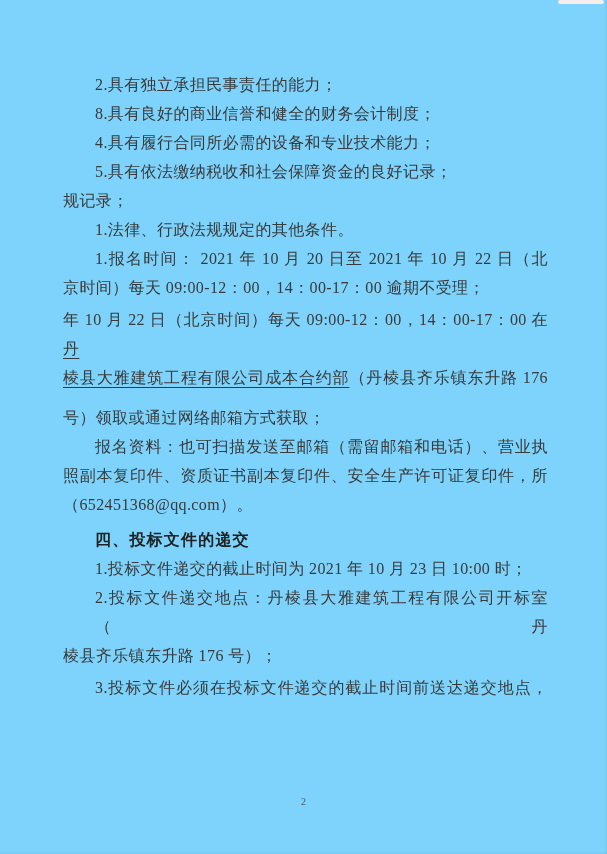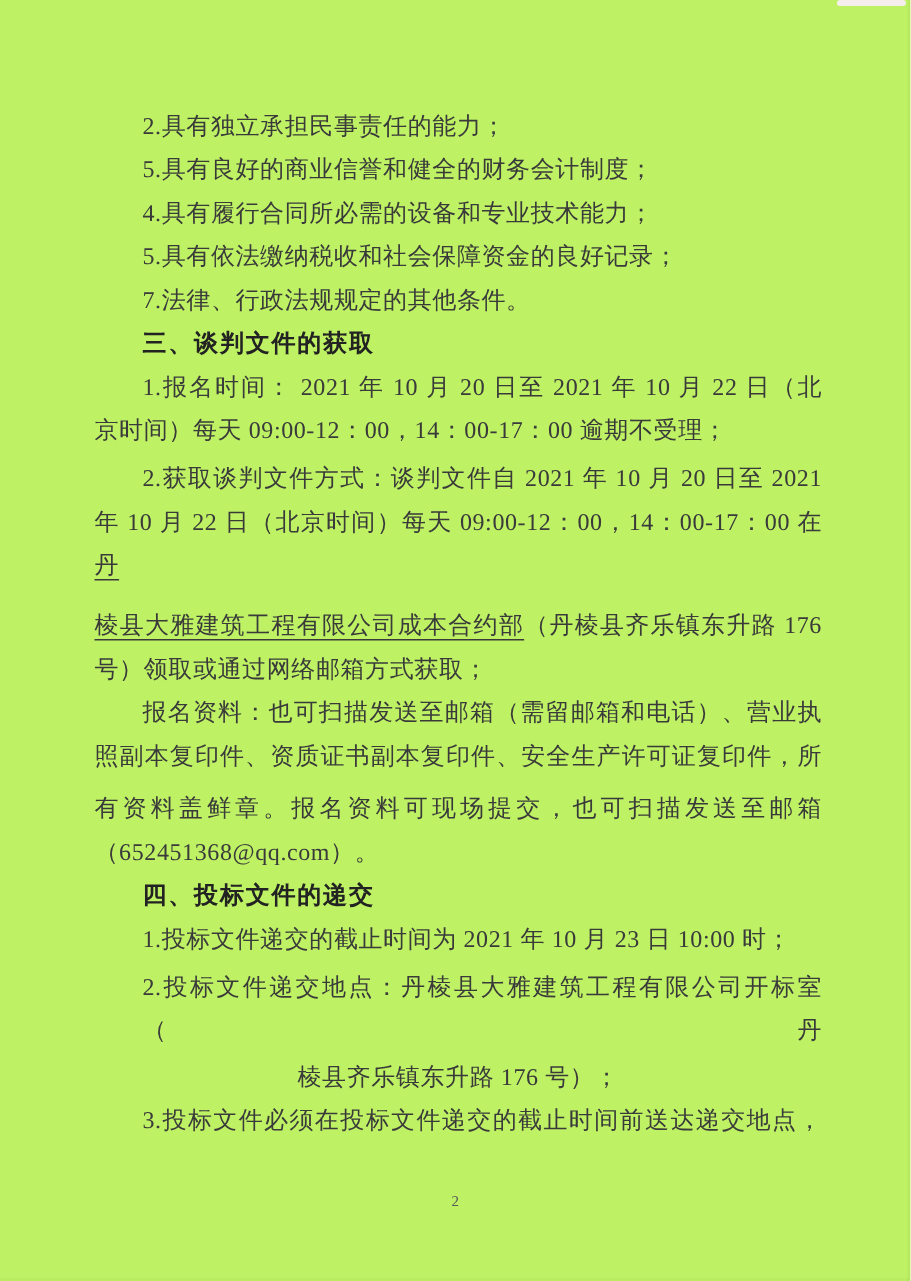--- a/index.html
+++ b/index.html
@@ -4,21 +4,21 @@
 <style>
   html, body {
     margin: 0;
     padding: 0;
     background: #ffffff;
   }
   .paper {
     position: relative;
     width: 607px;
     height: 854px;
-    background: #bef264;
+    background: #7dd3fc;
     overflow: hidden;
     font-family: "Liberation Serif", "DejaVu Serif", serif;
   }
   
   .smudge {
     position: absolute;
     top: 0;
     right: 3px;
     width: 46px;
     height: 4px;
@@ -94,34 +94,32 @@
 </head>
 <body>
 
 <div class="paper">
   <div class="smudge"></div>
   <div class="edge-right"></div>
   <div class="edge-bottom"></div>
 
   <div class="doc">
       <div class="line ind"><span>2.具有独立承担民事责任的能力；</span></div>
-      <div class="line ind"><span>5.具有良好的商业信誉和健全的财务会计制度；</span></div>
+      <div class="line ind"><span>8.具有良好的商业信誉和健全的财务会计制度；</span></div>
       <div class="line ind"><span>4.具有履行合同所必需的设备和专业技术能力；</span></div>
       <div class="line ind"><span>5.具有依法缴纳税收和社会保障资金的良好记录；</span></div>
-      <div class="line ind"><span>7.法律、行政法规规定的其他条件。</span></div>
-      <div class="line ind hd"><span>三、谈判文件的获取</span></div>
+      <div class="line"><span>规记录；</span></div>
+      <div class="line ind"><span>1.法律、行政法规规定的其他条件。</span></div>
       <div class="line ind jst"><span>1.报名时间： 2021 年 10 月 20 日至 2021 年 10 月 22 日（北</span></div>
       <div class="line"><span>京时间）每天 09:00-12：00，14：00-17：00 逾期不受理；</span></div>
-      <div class="line ind jst"><span>2.获取谈判文件方式：谈判文件自 2021 年 10 月 20 日至 2021</span></div>
       <div class="line jst"><span>年 10 月 22 日（北京时间）每天 09:00-12：00，14：00-17：00 在</span><span class="u">丹</span></div>
       <div class="line jst"><span class="u">棱县大雅建筑工程有限公司成本合约部</span><span>（丹棱县齐乐镇东升路 176</span></div>
       <div class="line"><span>号）领取或通过网络邮箱方式获取；</span></div>
       <div class="line ind jst"><span>报名资料：也可扫描发送至邮箱（需留邮箱和电话）、营业执</span></div>
       <div class="line jst"><span>照副本复印件、资质证书副本复印件、安全生产许可证复印件，所</span></div>
-      <div class="line jst"><span>有资料盖鲜章。报名资料可现场提交，也可扫描发送至邮箱</span></div>
       <div class="line"><span>（652451368@qq.com）。</span></div>
       <div class="line ind hd"><span>四、投标文件的递交</span></div>
       <div class="line ind"><span>1.投标文件递交的截止时间为 2021 年 10 月 23 日 10:00 时；</span></div>
       <div class="line ind jst"><span>2.投标文件递交地点：丹棱县大雅建筑工程有限公司开标室（丹</span></div>
       <div class="line"><span>棱县齐乐镇东升路 176 号）；</span></div>
       <div class="line ind jst"><span>3.投标文件必须在投标文件递交的截止时间前送达递交地点，</span></div>
     </div>
 
   <div class="pagenum">2</div>
 </div>

